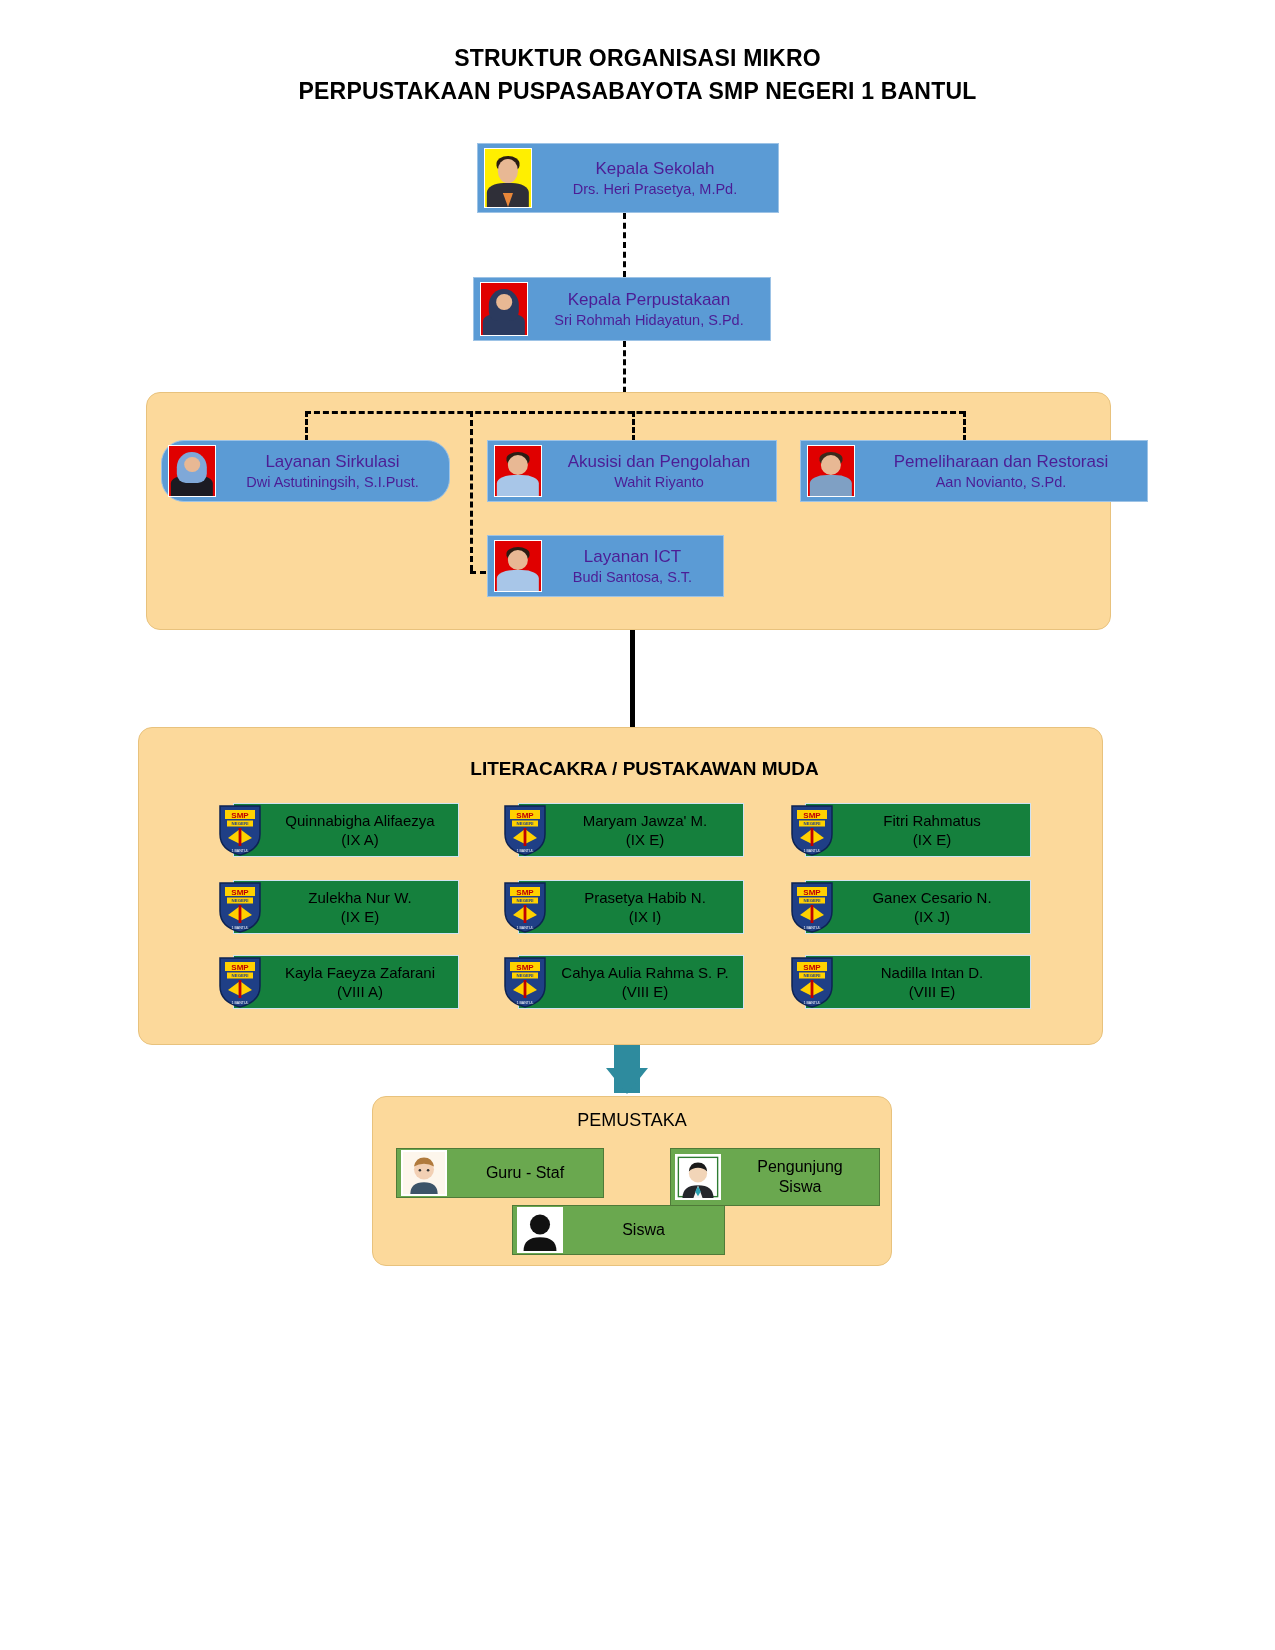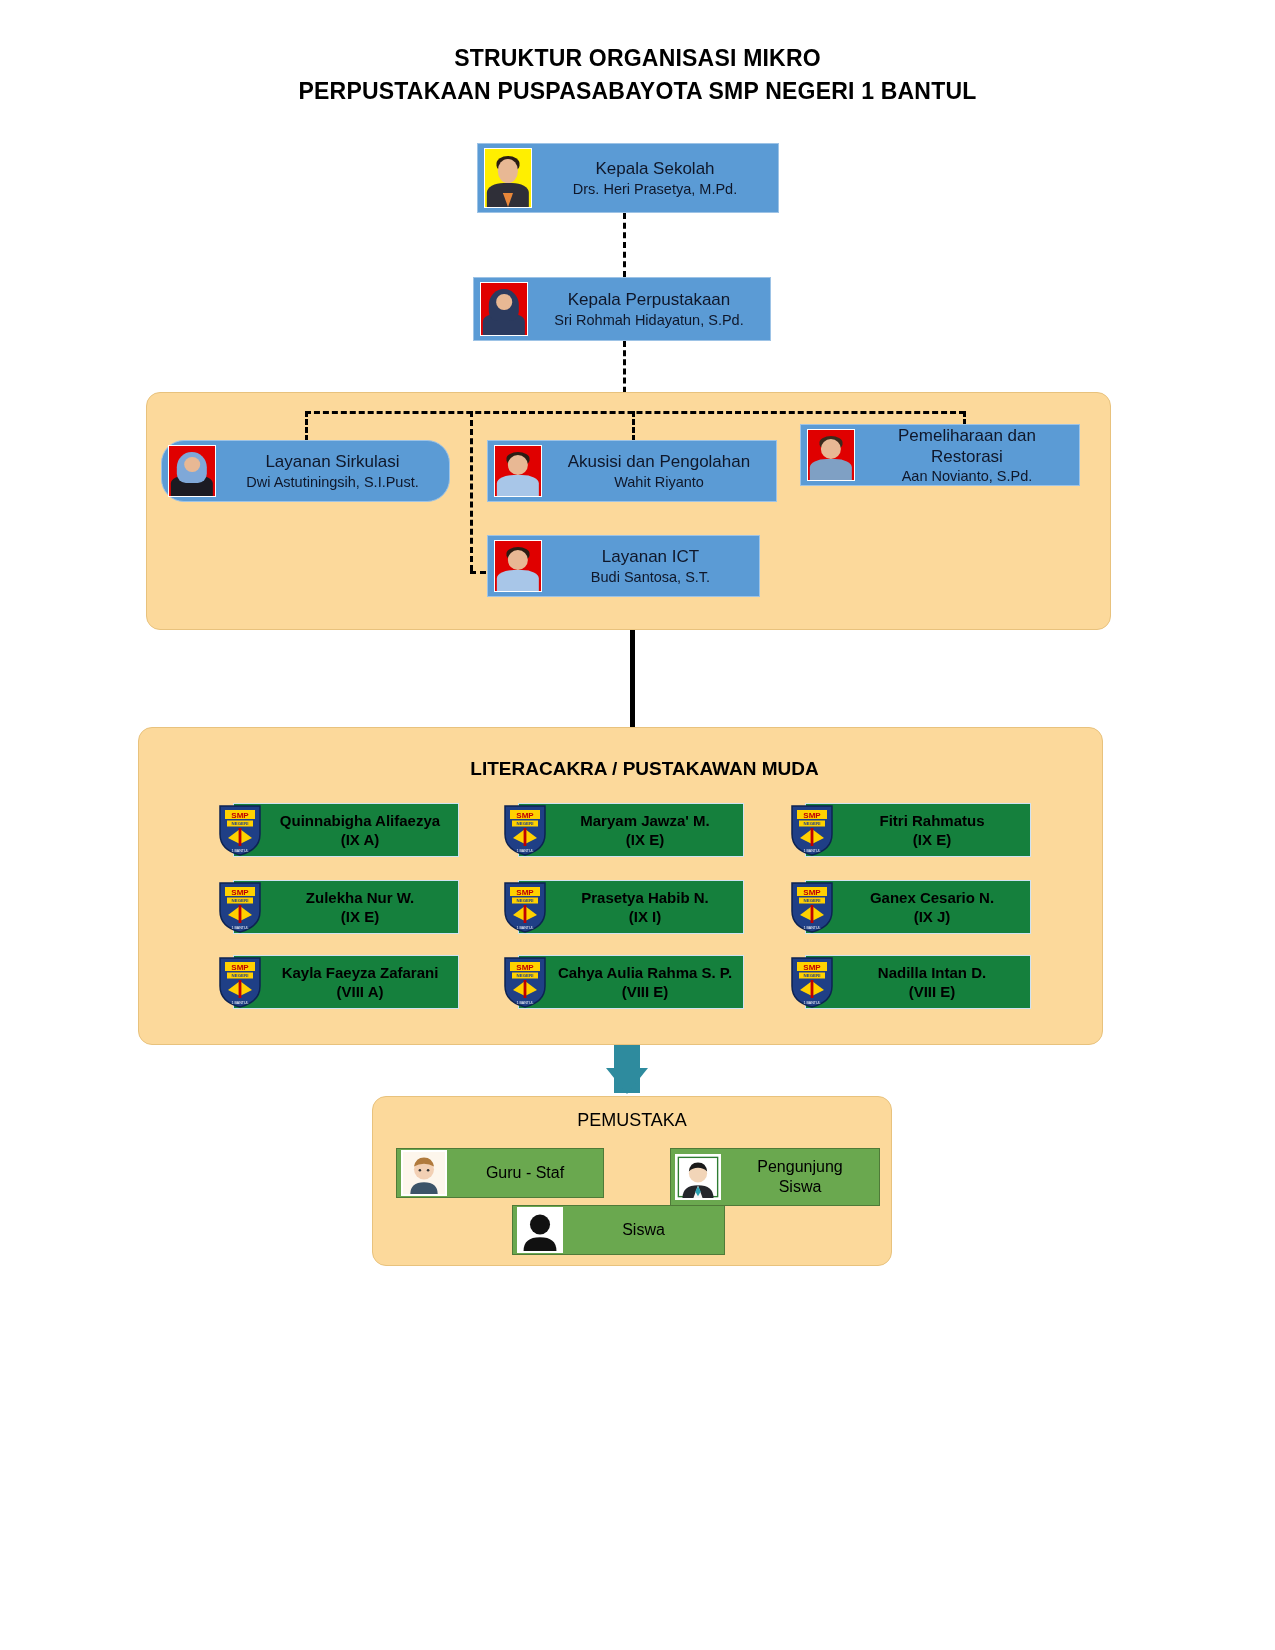--- a/index.html
+++ b/index.html
@@ -21,21 +21,21 @@
     font-weight:bold; font-size:23px; color:#000;
     letter-spacing:.2px; line-height:1.45;
   }
 
   
   .pbox {
     position:absolute;
     background:#5b9bd5;
     border:1px solid #9dc3e6;
     display:flex; align-items:stretch;
-    color:#0f172a;
+    color:#4c1d95;
   }
   .pbox .photo {
     width:48px; flex:0 0 48px;
     margin:4px 0 4px 6px;
     border:1px solid #ffffff;
     position:relative; overflow:hidden;
   }
   .pbox .txt {
     flex:1 1 auto;
     display:flex; flex-direction:column;
@@ -117,21 +117,21 @@
     color:#000;
   }
   .sbox .crest {
     position:absolute; left:-16px; top:50%;
     transform:translateY(-50%);
     width:44px; height:52px;
   }
   .sbox .slabel {
     flex:1 1 auto; text-align:center;
     padding-left:34px; padding-right:6px;
-    font-size:15px; line-height:1.3; color:#000;font-weight:bold;
+    font-size:15px; line-height:1.3; color:#000;
   }
   .sbox .slabel .cls { display:block; }
 
   
   .gbox {
     position:absolute;
     background:#6aa84f;
     border:1px solid #4f7a38;
     display:flex; align-items:center;
   }
@@ -233,36 +233,36 @@
       <div class="hair"></div>
       <div class="head"></div>
     </div>
   </div>
   <div class="txt">
     <div class="role">Akusisi dan Pengolahan</div>
     <div class="name">Wahit Riyanto</div>
   </div>
 </div>
 
-<div class="pbox" style="left:800px; top:424px; width:280px; height:62px;">
+<div class="pbox" style="left:800px; top:440px; width:348px; height:62px;">
   <div class="photo">
     <div class="ph">
       <div class="bg" style="background:#e00000"></div>
       <div class="body" style="background:#7fa0c4"></div>
       <div class="hair" style="background:#3a2a1c"></div>
       <div class="head"></div>
     </div>
   </div>
   <div class="txt">
     <div class="role">Pemeliharaan dan Restorasi</div>
     <div class="name">Aan Novianto, S.Pd.</div>
   </div>
 </div>
 
-<div class="pbox" style="left:487px; top:535px; width:273px; height:62px;">
+<div class="pbox" style="left:487px; top:535px; width:237px; height:62px;">
   <div class="photo">
     <div class="ph">
       <div class="bg" style="background:#e00000"></div>
       <div class="body" style="background:#a8c6e8"></div>
       <div class="hair"></div>
       <div class="head"></div>
     </div>
   </div>
   <div class="txt">
     <div class="role">Layanan ICT</div>

